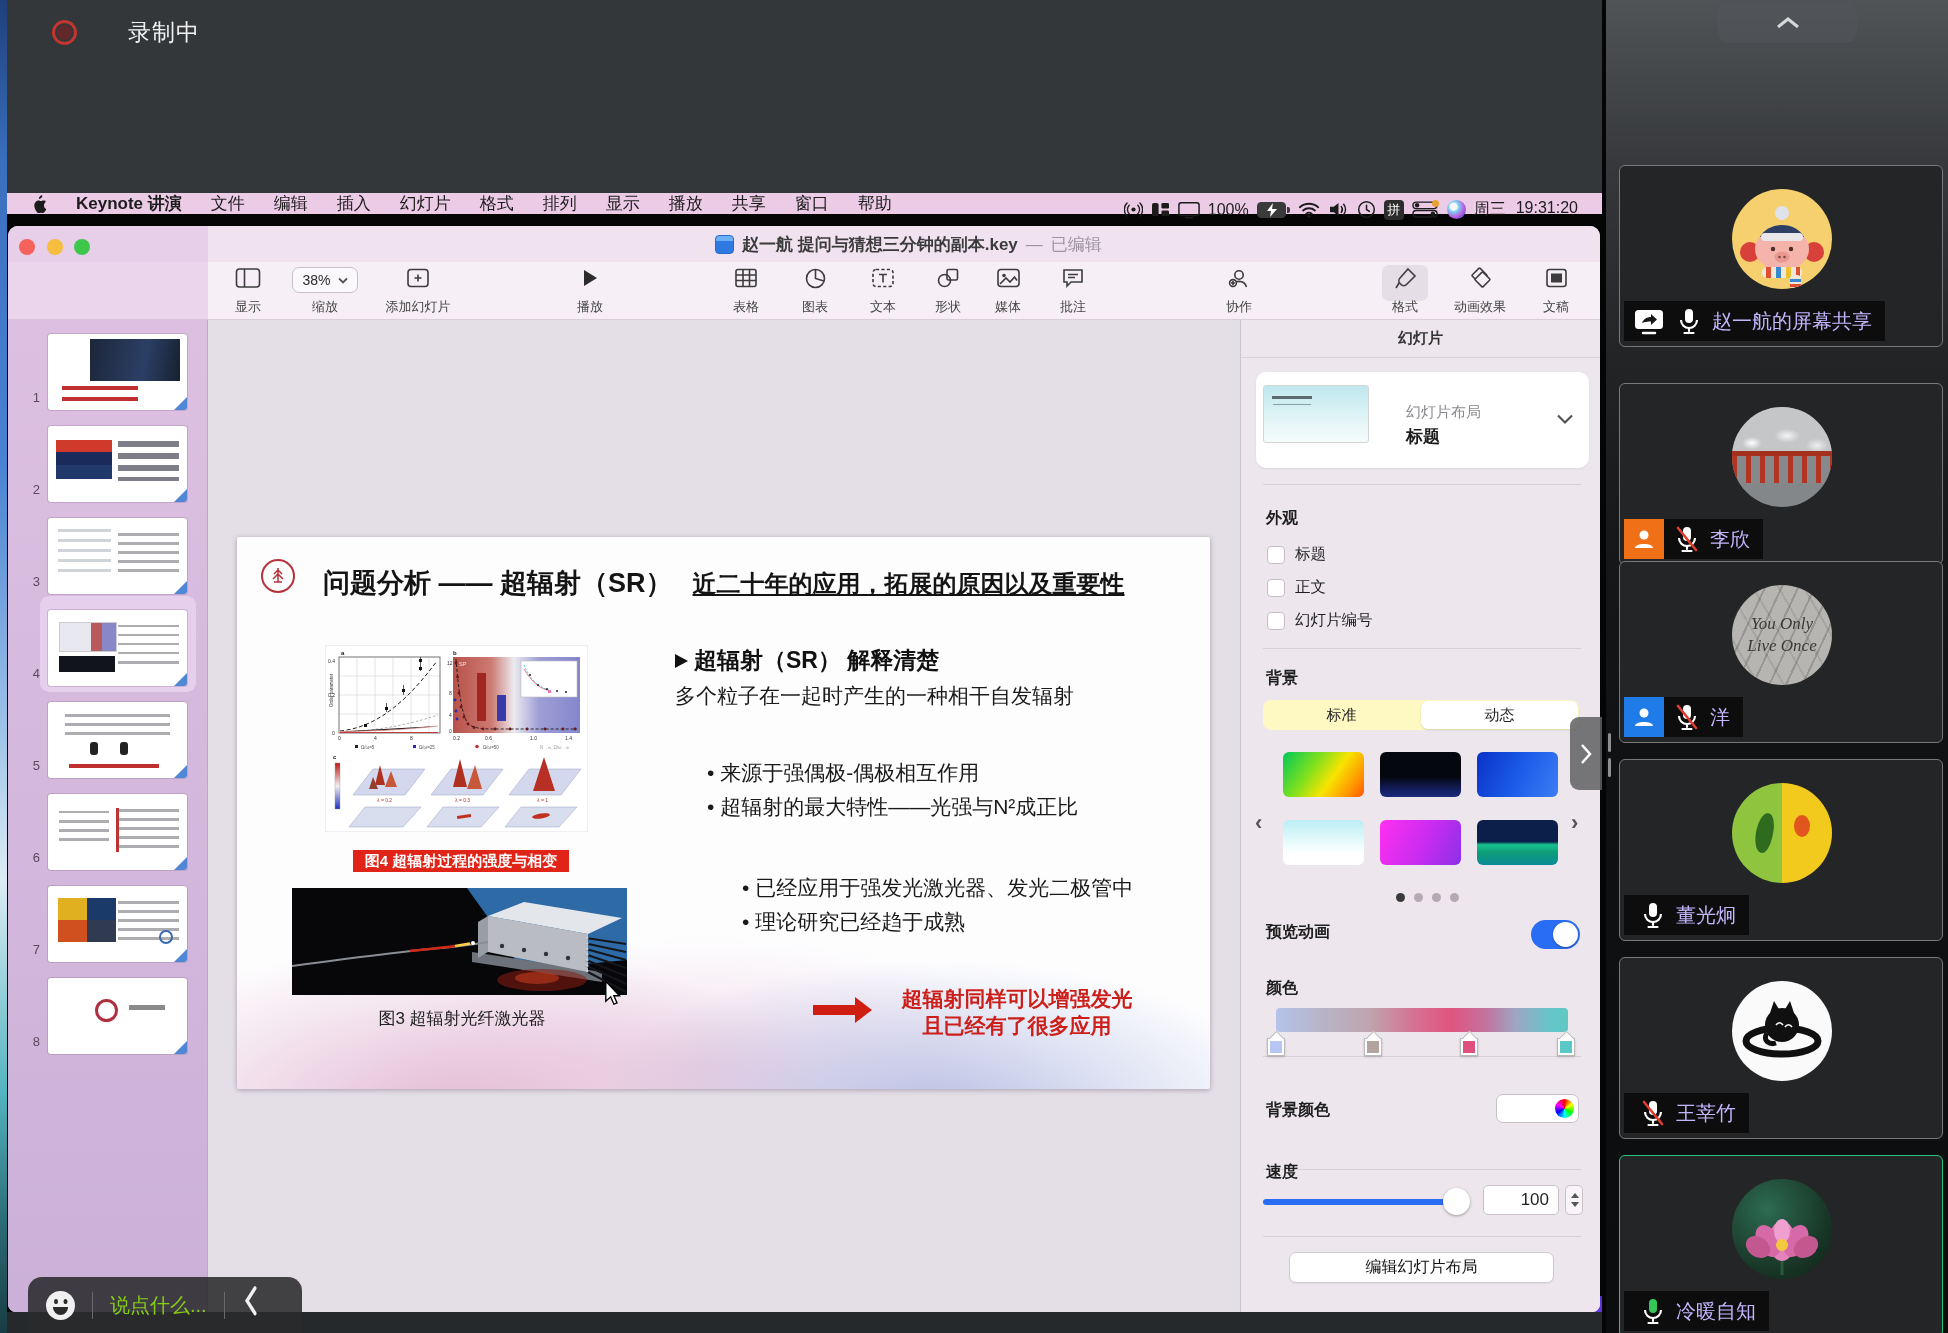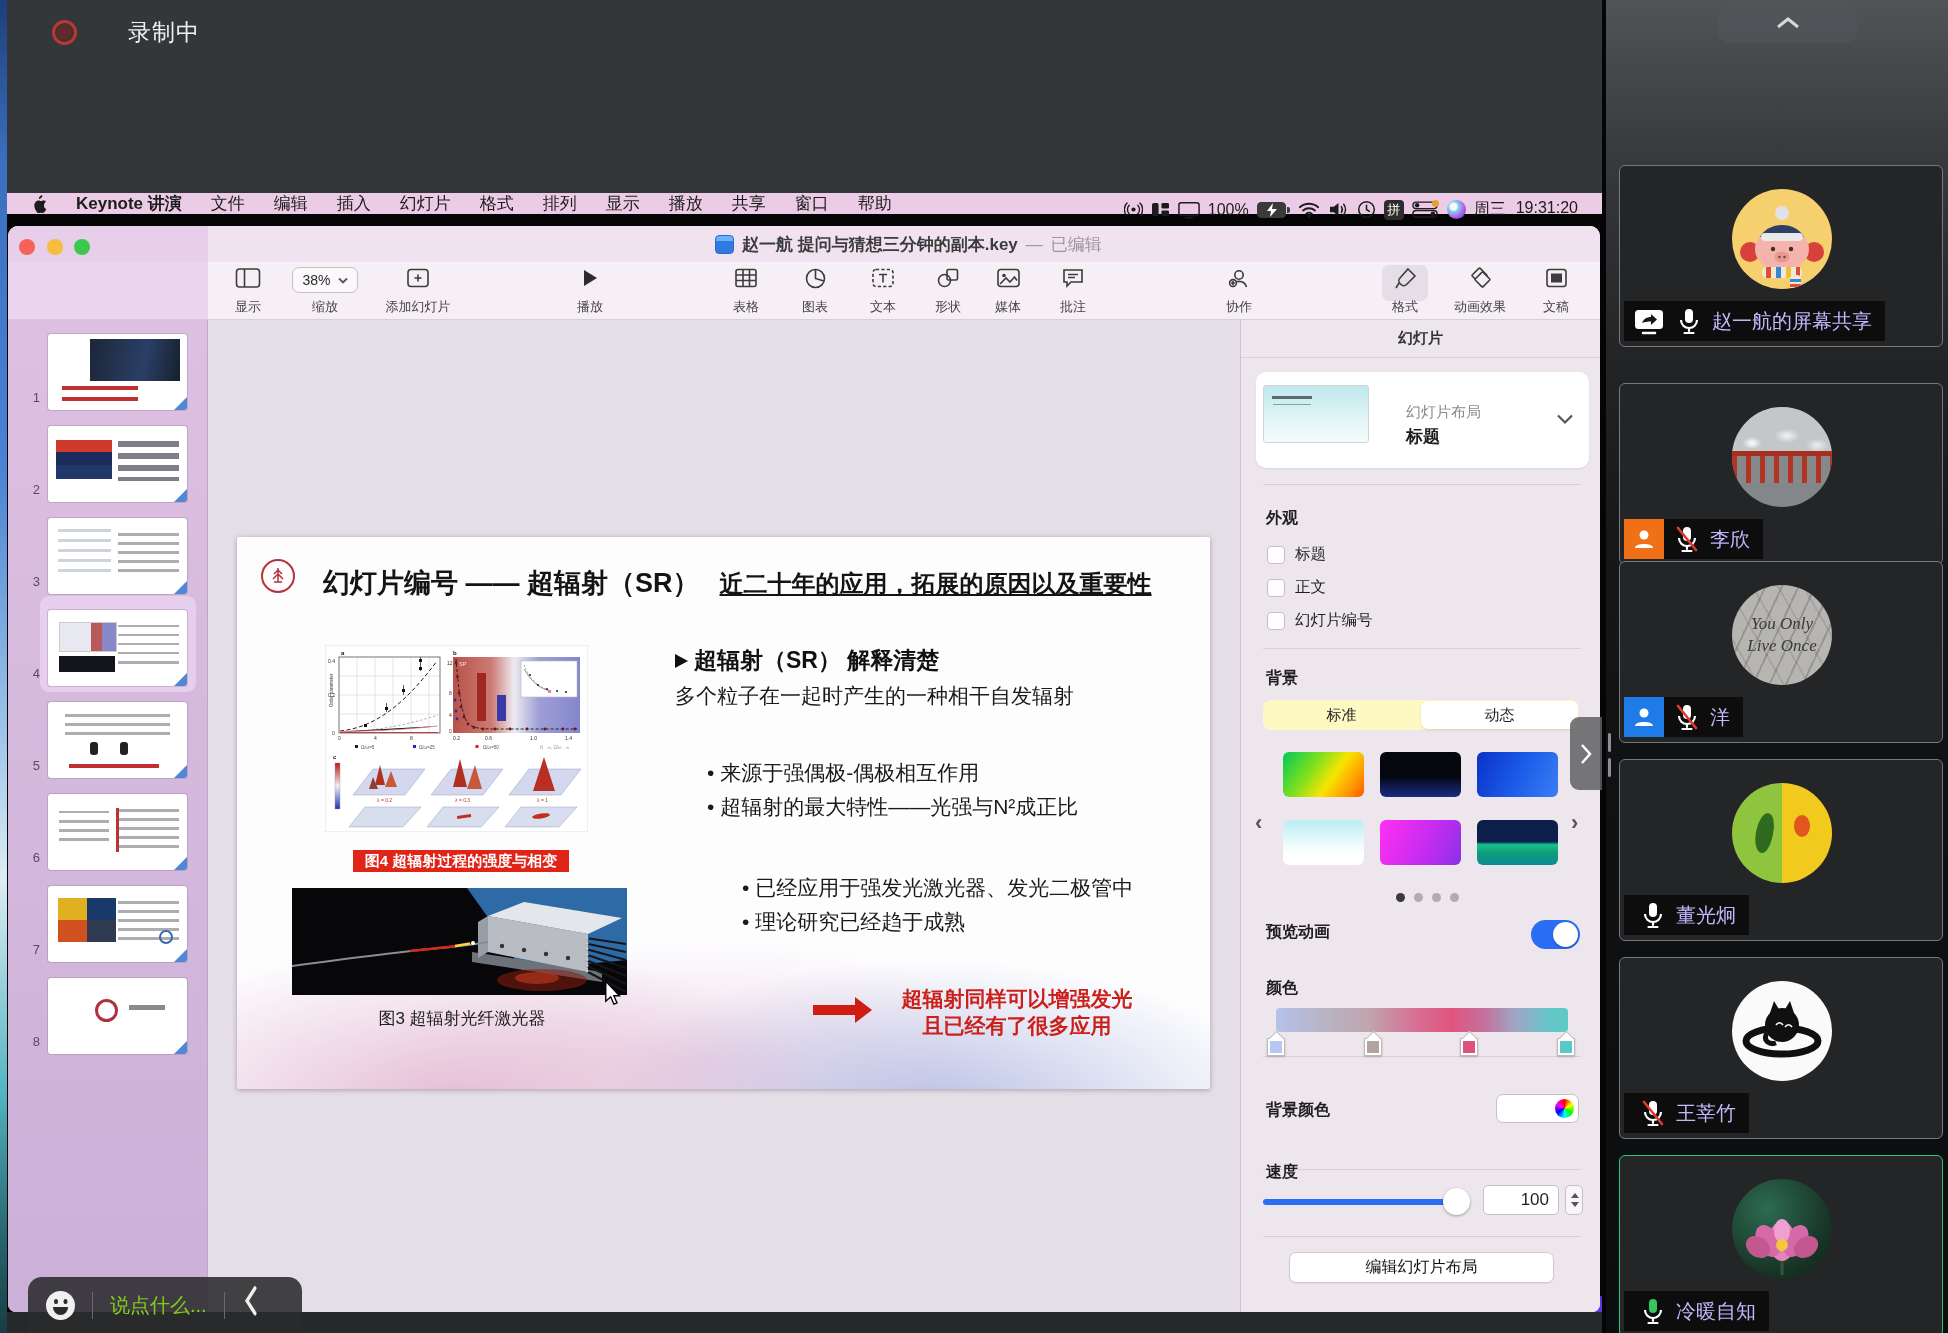--- a/index.html
+++ b/index.html
@@ -487,21 +487,21 @@
     </div>
 
     <div id="canvas">
       <div id="slide">
         <div id="slide-logo">
           <svg width="20" height="20" viewBox="0 0 20 20">
               <path d="M10 2v14M10 4l-4 4M10 4l4 4M10 8l-5 5M10 8l5 5M6 16h8"></path>
             </svg>
         </div>
         <div id="slide-title">
-          <span class="tp1">幻灯片编号 —— 超辐射（SR）</span>
+          <span class="tp1">问题分析 —— 超辐射（SR）</span>
           <span class="tp2">近二十年的应用，拓展的原因以及重要性</span>
         </div>
 
         <svg id="fig4" viewBox="0 0 263 187">
           <rect width="263" height="187" fill="#fff" stroke="#e0e0e0"></rect>
 
           <g stroke="#c8c8c8" stroke-width="0.5">
             <path d="M32 12V88M50 12V88M68 12V88M86 12V88M104 12V88"></path>
             <path d="M14 31H115M14 50H115M14 69H115"></path>
           </g>

